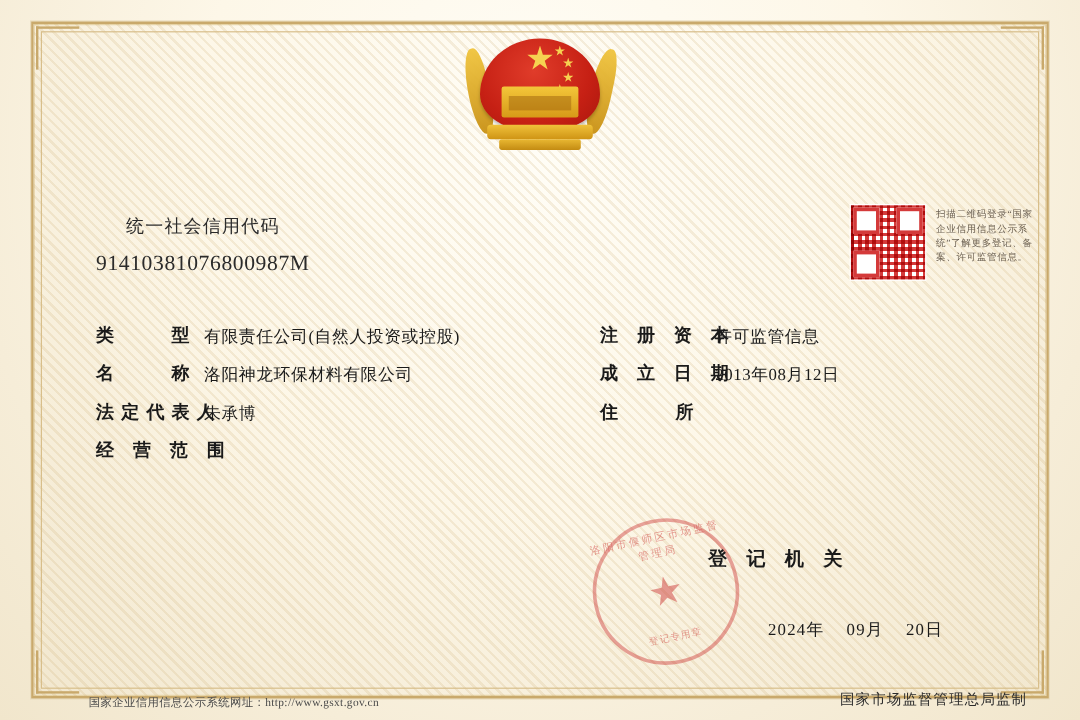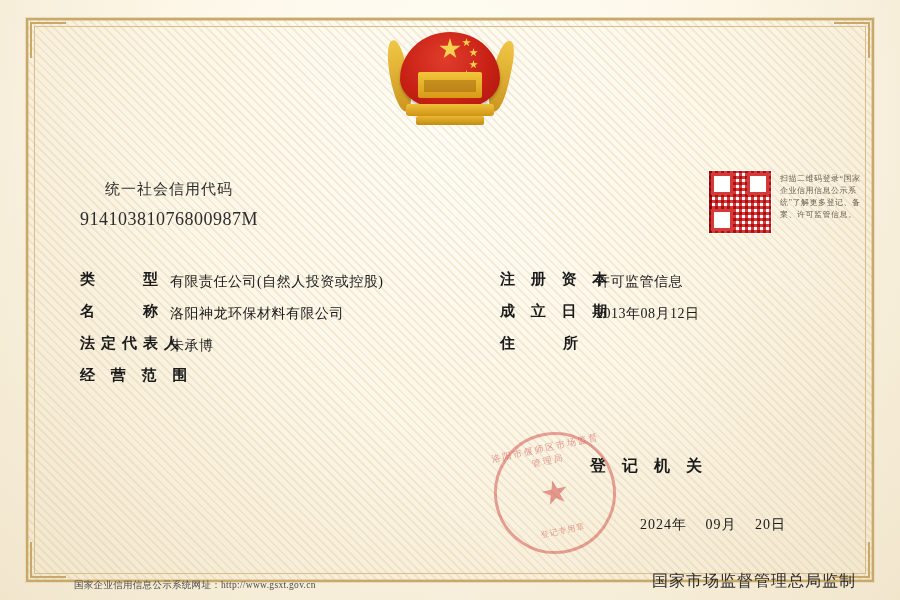--- a/index.html
+++ b/index.html
@@ -284,21 +284,21 @@
     bottom: 8px;
     font-size: 9.5px;
     color: #4a4a4a;
     letter-spacing: 0.3px;
     margin-left: 30px;
   }
   .footer-right {
     position: absolute;
     right: 44px;
     bottom: 8px;
-    font-size: 16px;
+    font-size: 12px;
     color: #2b2b2b;
     letter-spacing: 1px;
   }
 </style>
 </head>
 <body>
 
 <div id="page">
 
   <div class="frame-outer"></div>

